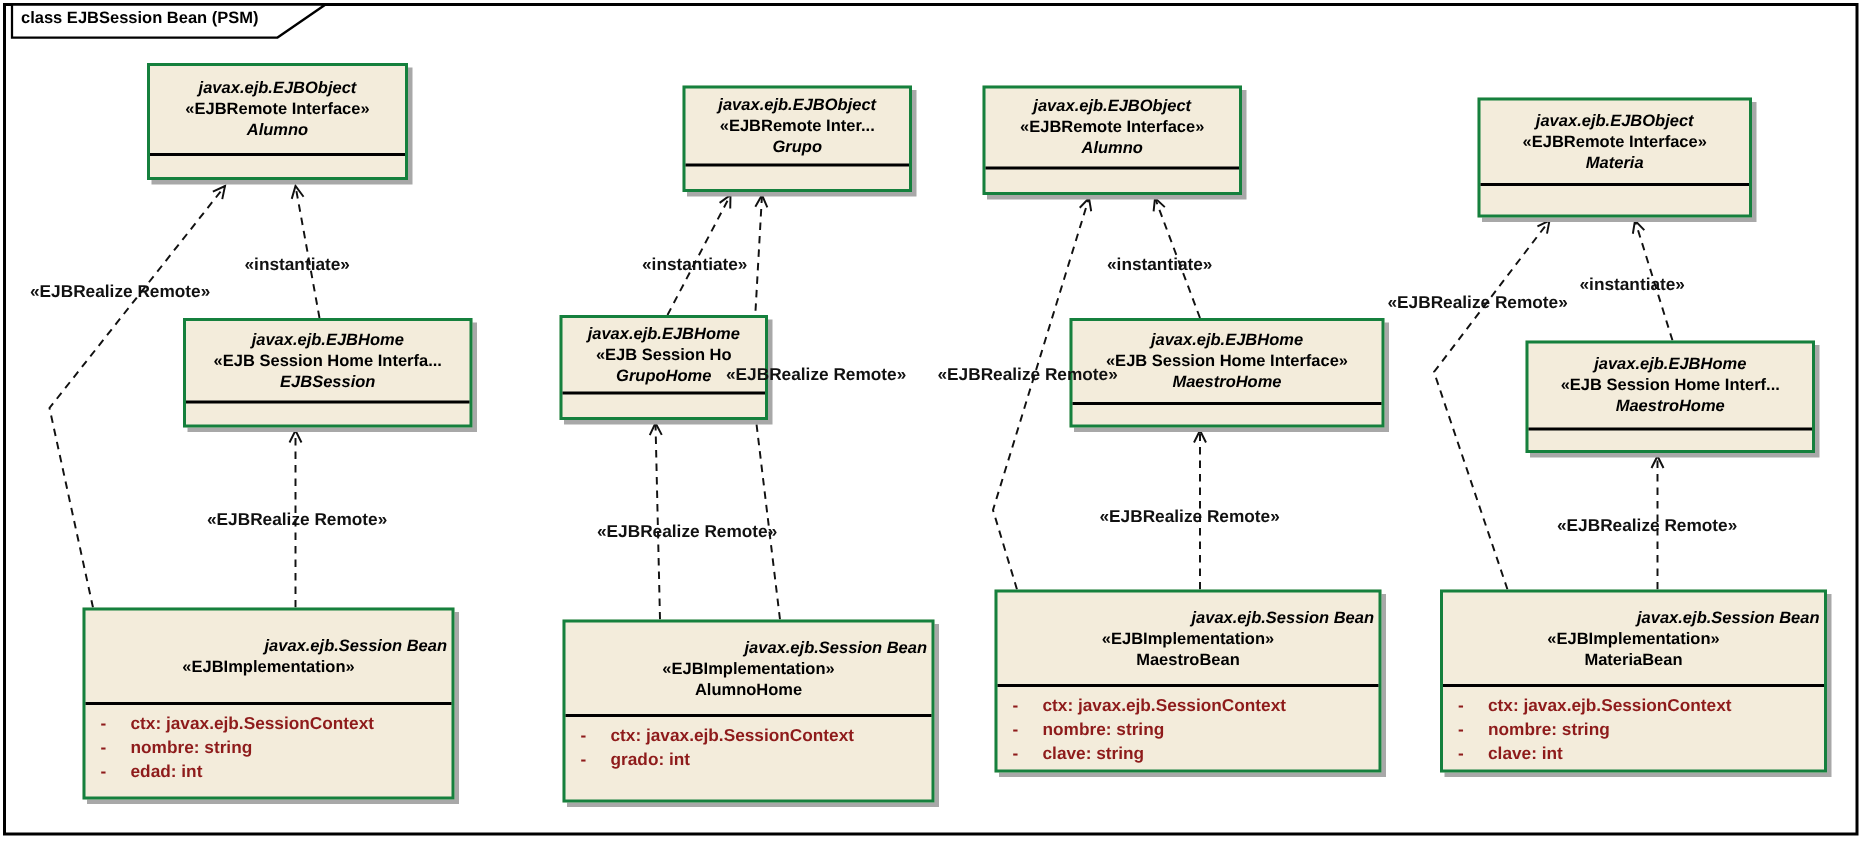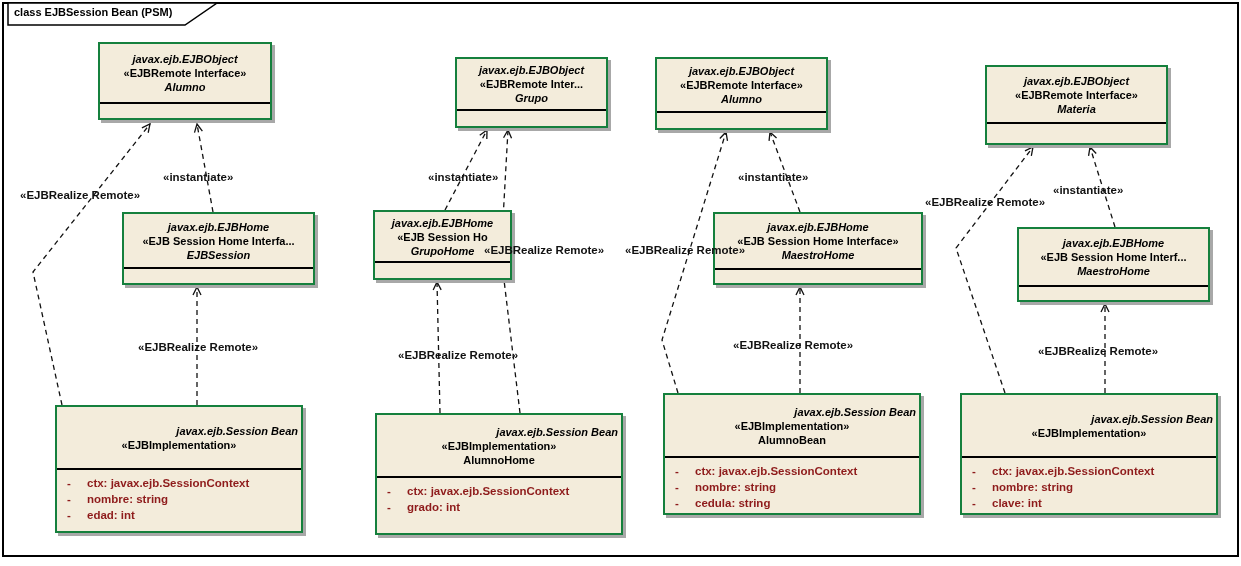--- a/index.html
+++ b/index.html
@@ -150,34 +150,34 @@
       <div class="line">«EJB Session Home Interface»</div>
       <div class="line it">MaestroHome</div>
     </div>
     <div class="uml-attrs"></div>
   </div>
 
   <div class="uml-box bean" style="left:663px;top:393px;width:258px;height:122px;">
     <div class="uml-header" style="height:61px;">
       <div class="line it type">javax.ejb.Session Bean</div>
       <div class="line">«EJBImplementation»</div>
-      <div class="line">AlumnoBean</div>
+      <div class="line">MaestroBean</div>
     </div>
     <div class="uml-attrs">
       <div class="attr-row">
           <span class="vis">-</span>
           <span>ctx: javax.ejb.SessionContext</span>
         </div>
       <div class="attr-row">
           <span class="vis">-</span>
           <span>nombre: string</span>
         </div>
       <div class="attr-row">
           <span class="vis">-</span>
-          <span>cedula: string</span>
+          <span>clave: string</span>
         </div>
     </div>
   </div>
 
   <div class="uml-box" style="left:985px;top:65px;width:183px;height:80px;">
     <div class="uml-header" style="height:55px;">
       <div class="line it">javax.ejb.EJBObject</div>
       <div class="line">«EJBRemote Interface»</div>
       <div class="line it">Materia</div>
     </div>
@@ -190,20 +190,21 @@
       <div class="line">«EJB Session Home Interf...</div>
       <div class="line it">MaestroHome</div>
     </div>
     <div class="uml-attrs"></div>
   </div>
 
   <div class="uml-box bean" style="left:960px;top:393px;width:258px;height:122px;">
     <div class="uml-header" style="height:61px;">
       <div class="line it type">javax.ejb.Session Bean</div>
       <div class="line">«EJBImplementation»</div>
+      <div class="line">MateriaBean</div>
     </div>
     <div class="uml-attrs">
       <div class="attr-row">
           <span class="vis">-</span>
           <span>ctx: javax.ejb.SessionContext</span>
         </div>
       <div class="attr-row">
           <span class="vis">-</span>
           <span>nombre: string</span>
         </div>

